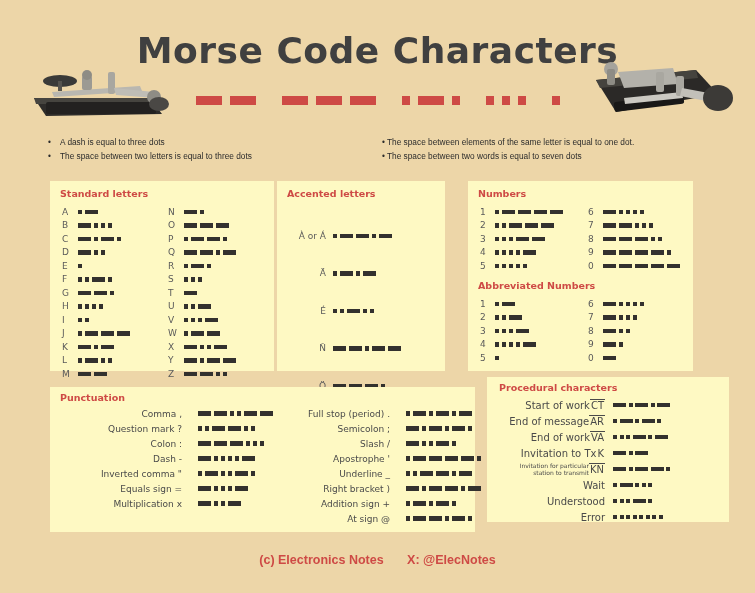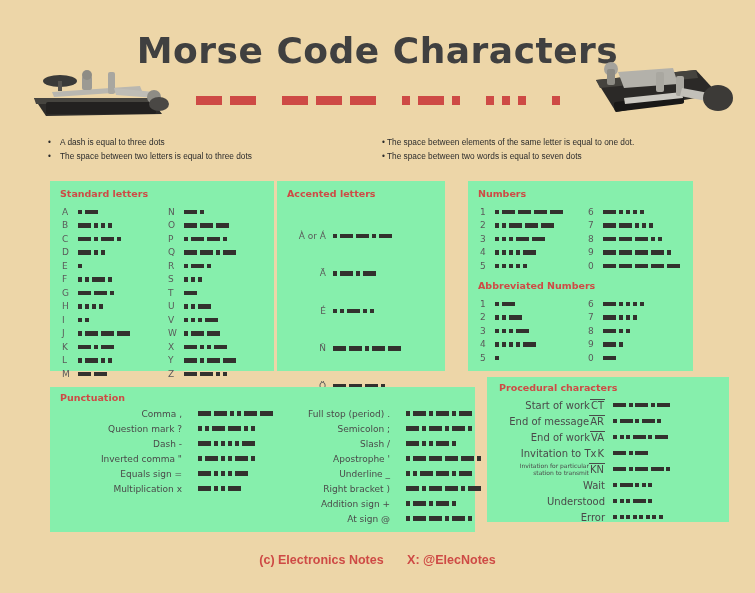--- a/index.html
+++ b/index.html
@@ -58,21 +58,21 @@
   .notes-left  { left: 48px;  top: 135px; width: 340px; }
   .notes-right { left: 382px; top: 135px; width: 360px; }
   .note-row { display: flex; align-items: flex-start; }
   .note-bul { width: 12px; flex: 0 0 12px; }
   .note-bul-tight { width: 5px; flex: 0 0 5px; }
   .note-txt { flex: 1 1 auto; }
 
   
   .panel {
     position: absolute;
-    background: #86efac;
+    background: #fef9c3;
   }
   .panel-std  { left: 50px;  top: 181px; width: 224px; height: 190px; }
   .panel-acc  { left: 277px; top: 181px; width: 168px; height: 190px; }
   .panel-num  { left: 468px; top: 181px; width: 225px; height: 190px; }
   .panel-punc { left: 50px;  top: 387px; width: 425px; height: 145px; }
   .panel-proc { left: 487px; top: 377px; width: 242px; height: 145px; }
 
   .sec-title {
     color: #CE4A45;
     font-weight: bold;
@@ -732,20 +732,31 @@
           <span class="mcode">
             <span class="dot"></span>
             <span class="dot"></span>
             <span class="dash"></span>
             <span class="dash"></span>
             <span class="dot"></span>
             <span class="dot"></span>
           </span>
         </div>
         <div class="punc-row">
+          <span class="punc-name punc-name-l">Colon :</span>
+          <span class="mcode">
+            <span class="dash"></span>
+            <span class="dash"></span>
+            <span class="dash"></span>
+            <span class="dot"></span>
+            <span class="dot"></span>
+            <span class="dot"></span>
+          </span>
+        </div>
+        <div class="punc-row">
           <span class="punc-name punc-name-l">Dash -</span>
           <span class="mcode">
             <span class="dash"></span>
             <span class="dot"></span>
             <span class="dot"></span>
             <span class="dot"></span>
             <span class="dot"></span>
             <span class="dash"></span>
           </span>
         </div>

